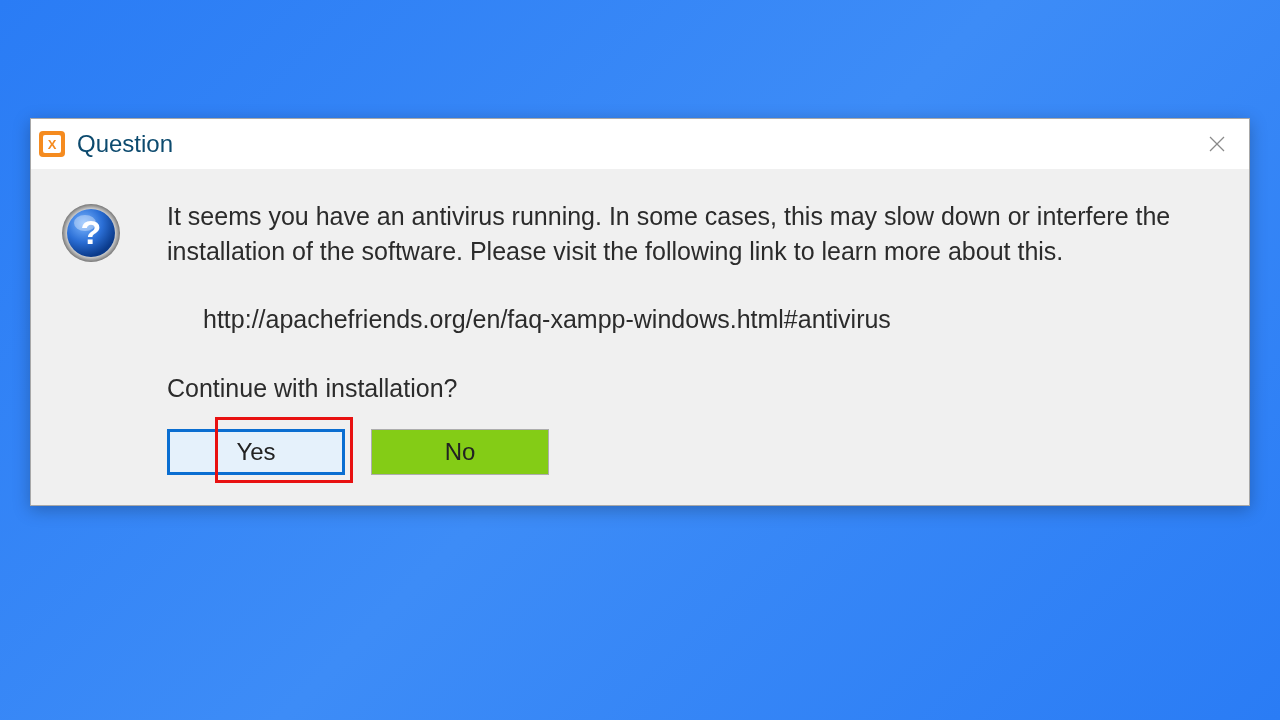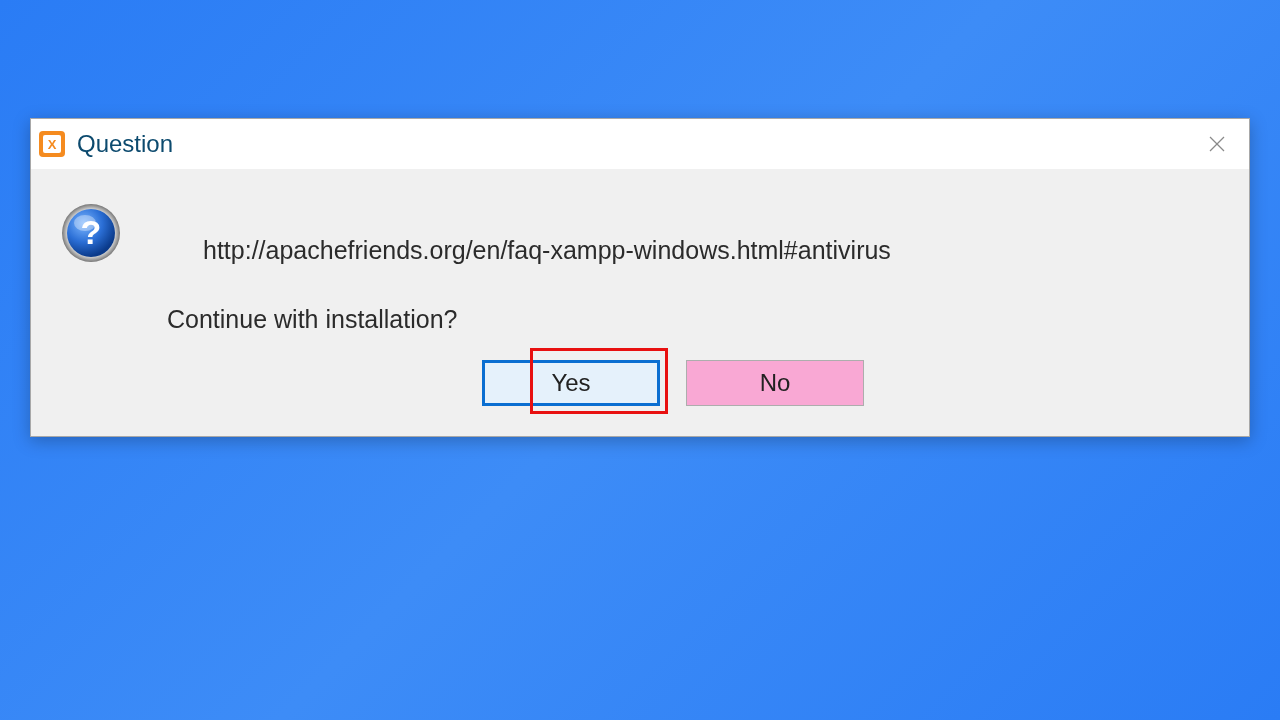--- a/index.html
+++ b/index.html
@@ -90,27 +90,27 @@
       color: #2b2b2b;
     }
     .content p { margin-bottom: 0; }
     .msg-para { margin-bottom: 0; }
     .link-text { margin-top: 34px; word-break: break-all; margin-left: 36px; }
     .continue-text { margin-top: 34px; }
     .button-row {
       margin-top: 24px;
       display: flex;
       gap: 26px;
-      justify-content: center;
+      justify-content: flex-start;
       padding-right: 40px;
     }
     .dlg-button {
       width: 178px;
       height: 46px;
-      background: #f9a8d4;
+      background: #84cc16;
       border: 1px solid #adadad;
       font-size: 24px;
       font-family: inherit;
       color: #222;
       cursor: pointer;
       position: relative;
     }
     .dlg-button.default {
       border: 3px solid #0a6ed1;
       background: #e5f1fb;
@@ -158,20 +158,21 @@
             <stop offset="100%" stop-color="#777"></stop>
           </radialGradient>
         </defs>
         <circle cx="30" cy="30" r="29" fill="url(#rim)"></circle>
         <circle cx="30" cy="30" r="24" fill="url(#qg)"></circle>
         <ellipse cx="24" cy="20" rx="11" ry="8" fill="rgba(255,255,255,0.35)"></ellipse>
         <text x="30" y="41" text-anchor="middle" font-size="34" font-weight="bold" fill="#ffffff" font-family="Arial">?</text>
       </svg>
     </div>
     <div class="content">
+      <p class="msg-para">It seems you have an antivirus running. In some cases, this may slow down or interfere the installation of the software. Please visit the following link to learn more about this.</p>
       <p class="link-text">http://apachefriends.org/en/faq-xampp-windows.html#antivirus</p>
       <p class="continue-text">Continue with installation?</p>
       <div class="button-row">
         <span class="yes-wrap">
           <button class="dlg-button default">Yes</button>
           <span class="highlight-box"></span>
         </span>
         <button class="dlg-button">No</button>
       </div>
     </div>

